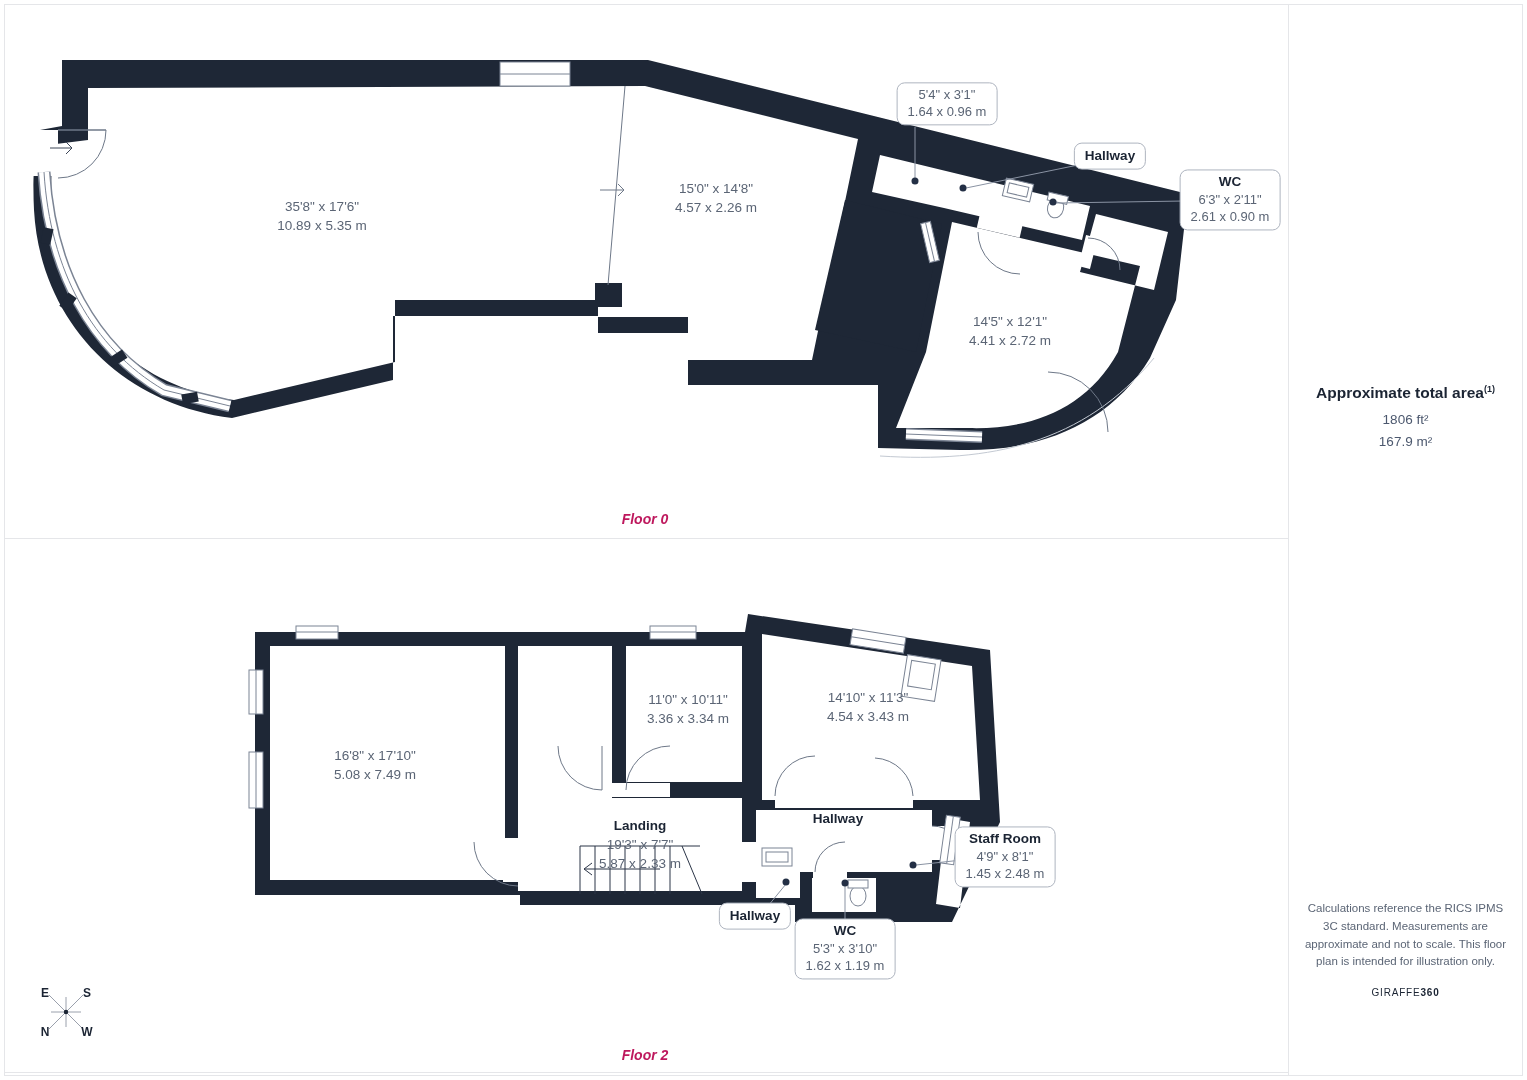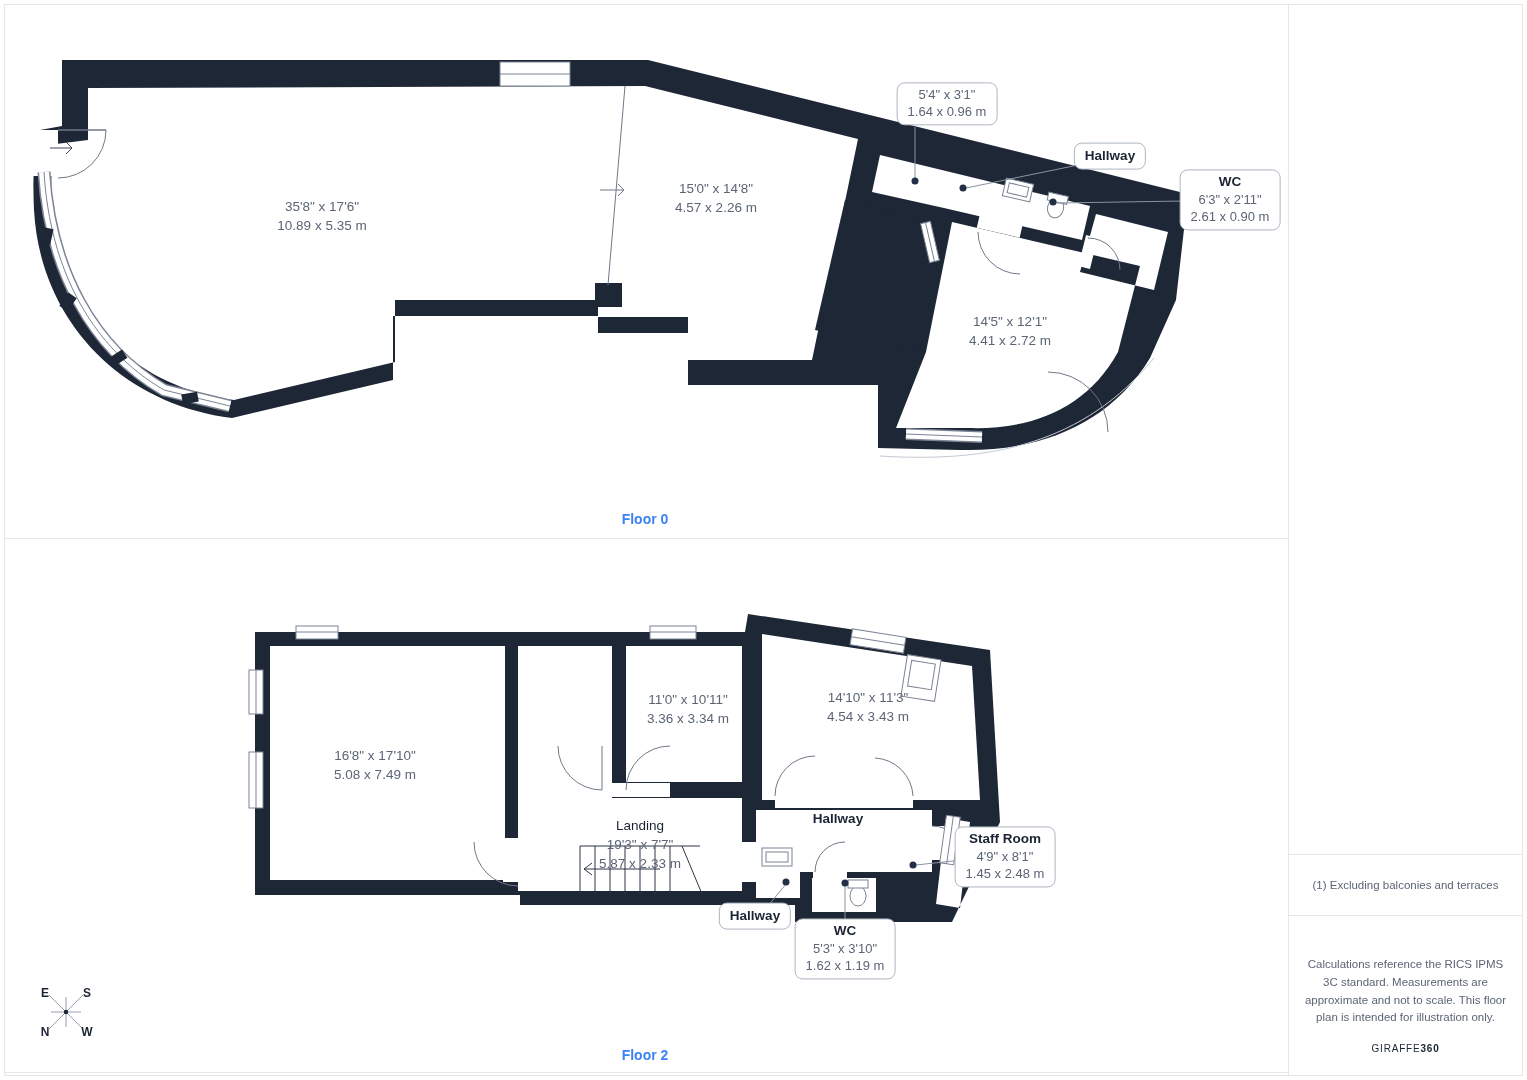--- a/index.html
+++ b/index.html
@@ -5,38 +5,38 @@
   html,body{margin:0;padding:0;background:#fff;}
   .page{position:relative;width:1527px;height:1080px;background:#fff;overflow:hidden;
         font-family:"Liberation Sans",sans-serif;color:#1b2433;}
   .frame{position:absolute;inset:4px;border:1px solid #e5e6e9;pointer-events:none;}
   .vline{position:absolute;left:1288px;top:4px;bottom:4px;width:1px;background:#e5e6e9;}
   .hline{position:absolute;left:4px;width:1284px;height:1px;background:#e5e6e9;}
   .panel{position:absolute;left:4px;width:1284px;height:534px;}
   .panel svg{position:absolute;left:0;top:0;}
   .rl{position:absolute;transform:translate(-50%,-50%);text-align:center;font-size:13.5px;
       line-height:1.4;color:#5b6575;white-space:nowrap;}
-  .rl .bold{font-weight:400;color:#1b2433;}
+  .rl .bold{font-weight:700;color:#1b2433;}
   .plain-label{position:absolute;transform:translate(-50%,-50%);font-weight:700;font-size:13.5px;
       color:#1b2433;white-space:nowrap;}
   .co{position:absolute;transform:translate(-50%,-50%);background:#fff;border:1px solid #aeb4bf;
       border-radius:8px;padding:3px 10px 4px;text-align:center;line-height:1.32;white-space:nowrap;}
   .co .t{font-weight:700;font-size:13.5px;color:#1b2433;}
   .co .d{font-size:13px;color:#5b6575;}
-  .cap{position:absolute;transform:translate(-50%,-50%);font-weight:700;font-size:14px;color:#3b82f6;}
+  .cap{position:absolute;transform:translate(-50%,-50%);font-weight:700;font-size:14px;color:#be185d;font-style:italic;}
   
   .sidebar{position:absolute;left:1289px;right:5px;top:4px;bottom:4px;}
   .area{position:absolute;top:380px;left:0;right:0;text-align:center;}
   .area h2{margin:0 0 10px;font-size:15.5px;font-weight:700;color:#1b2433;}
   .area h2 sup{font-size:9px;font-weight:700;}
   .area .val{font-size:13.5px;color:#4c586e;margin:7px 0;}
   .note{position:absolute;top:850px;height:60px;left:0;right:0;border-top:1px solid #e5e6e9;
         border-bottom:1px solid #e5e6e9;display:flex;align-items:center;justify-content:center;
         font-size:11.5px;color:#5b6575;}
-  .calc{position:absolute;top:952px;left:0;right:0;text-align:center;}
+  .calc{position:absolute;top:896px;left:0;right:0;text-align:center;}
   .calc p{margin:0 auto;width:206px;font-size:11.5px;line-height:1.55;color:#5b6575;}
   .brand{margin-top:16px;font-size:10px;letter-spacing:.8px;color:#1b2433;font-weight:400;}
   .brand b{font-weight:800;}
 </style>
 </head>
 <body>
 
 <div class="page">
   <div class="frame"></div>
   <div class="vline"></div>
@@ -304,19 +304,23 @@
     </div>
     <div class="co" style="left:1001px;top:318px">
       <div class="t">Staff Room</div>
       <div class="d">4'9" x 8'1"</div>
       <div class="d">1.45 x 2.48 m</div>
     </div>
     <div class="cap" style="left:641px;top:516px">Floor 2</div>
   </section>
 
   <aside class="sidebar">
-    <div class="note">(1) Excluding balconies and terraces</div>
+    <div class="area">
+      <h2><span>Approximate total area</span><sup>(1)</sup></h2>
+      <div class="val">1806 ft²</div>
+      <div class="val">167.9 m²</div>
+    </div>
     <div class="calc">
       <p>Calculations reference the RICS IPMS 3C standard. Measurements are approximate and not to scale. This floor plan is intended for illustration only.</p>
       <div class="brand"><span>GIRAFFE</span><b>360</b></div>
     </div>
   </aside>
 </div>
 
 </body></html>

